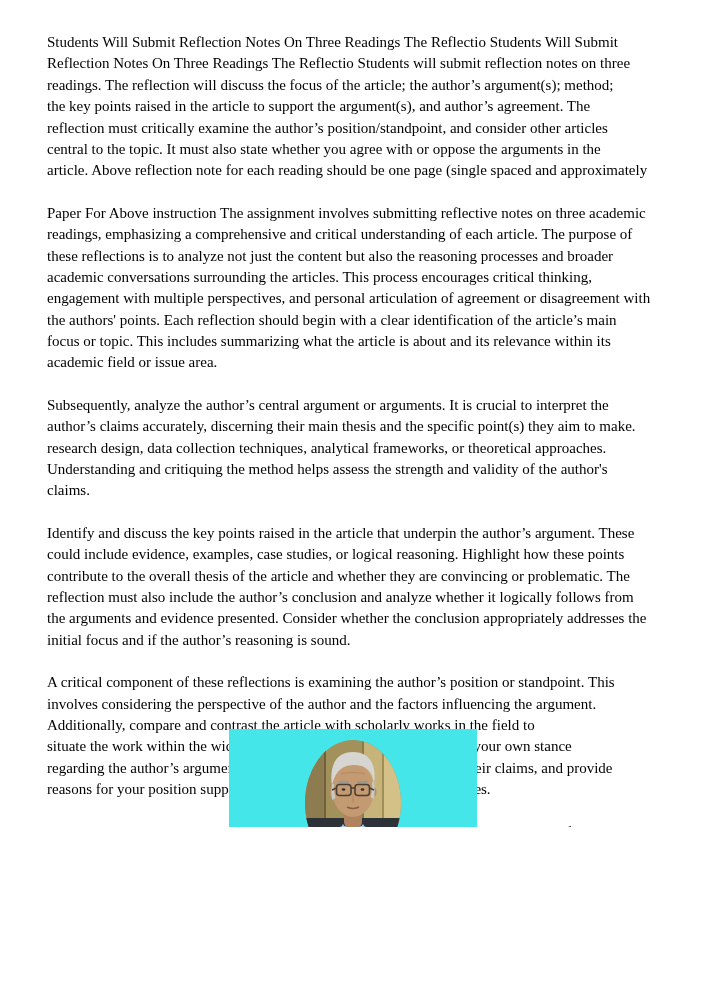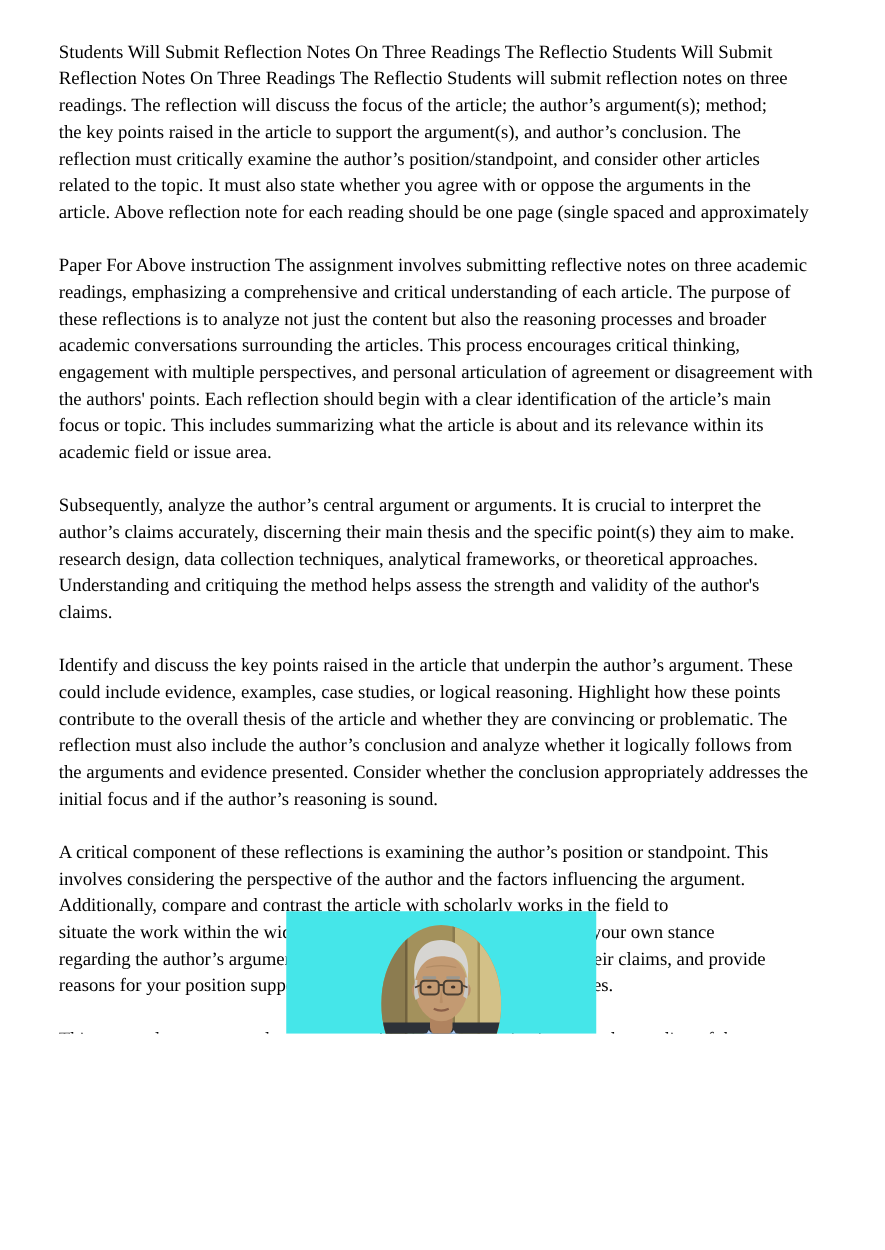--- a/index.html
+++ b/index.html
@@ -59,23 +59,23 @@
 </head>
 <body>
 
 <div class="page" style="background: rgb(255, 255, 255); color: rgb(0, 0, 0);">
 
   <div class="doc">
       <div class="para">
         <div class="line">Students Will Submit Reflection Notes On Three Readings The Reflectio Students Will Submit</div>
         <div class="line">Reflection Notes On Three Readings The Reflectio Students will submit reflection notes on three</div>
         <div class="line">readings. The reflection will discuss the focus of the article; the author’s argument(s); method;</div>
-        <div class="line">the key points raised in the article to support the argument(s), and author’s conclusion. The</div>
+        <div class="line">the key points raised in the article to support the argument(s), and author’s agreement. The</div>
         <div class="line">reflection must critically examine the author’s position/standpoint, and consider other articles</div>
-        <div class="line">related to the topic. It must also state whether you agree with or oppose the arguments in the</div>
+        <div class="line">central to the topic. It must also state whether you agree with or oppose the arguments in the</div>
         <div class="line">article. Above reflection note for each reading should be one page (single spaced and approximately</div>
       </div>
       <div class="para">
         <div class="line">Paper For Above instruction The assignment involves submitting reflective notes on three academic</div>
         <div class="line">readings, emphasizing a comprehensive and critical understanding of each article. The purpose of</div>
         <div class="line">these reflections is to analyze not just the content but also the reasoning processes and broader</div>
         <div class="line">academic conversations surrounding the articles. This process encourages critical thinking,</div>
         <div class="line">engagement with multiple perspectives, and personal articulation of agreement or disagreement with</div>
         <div class="line">the authors' points. Each reflection should begin with a clear identification of the article’s main</div>
         <div class="line">focus or topic. This includes summarizing what the article is about and its relevance within its</div>

